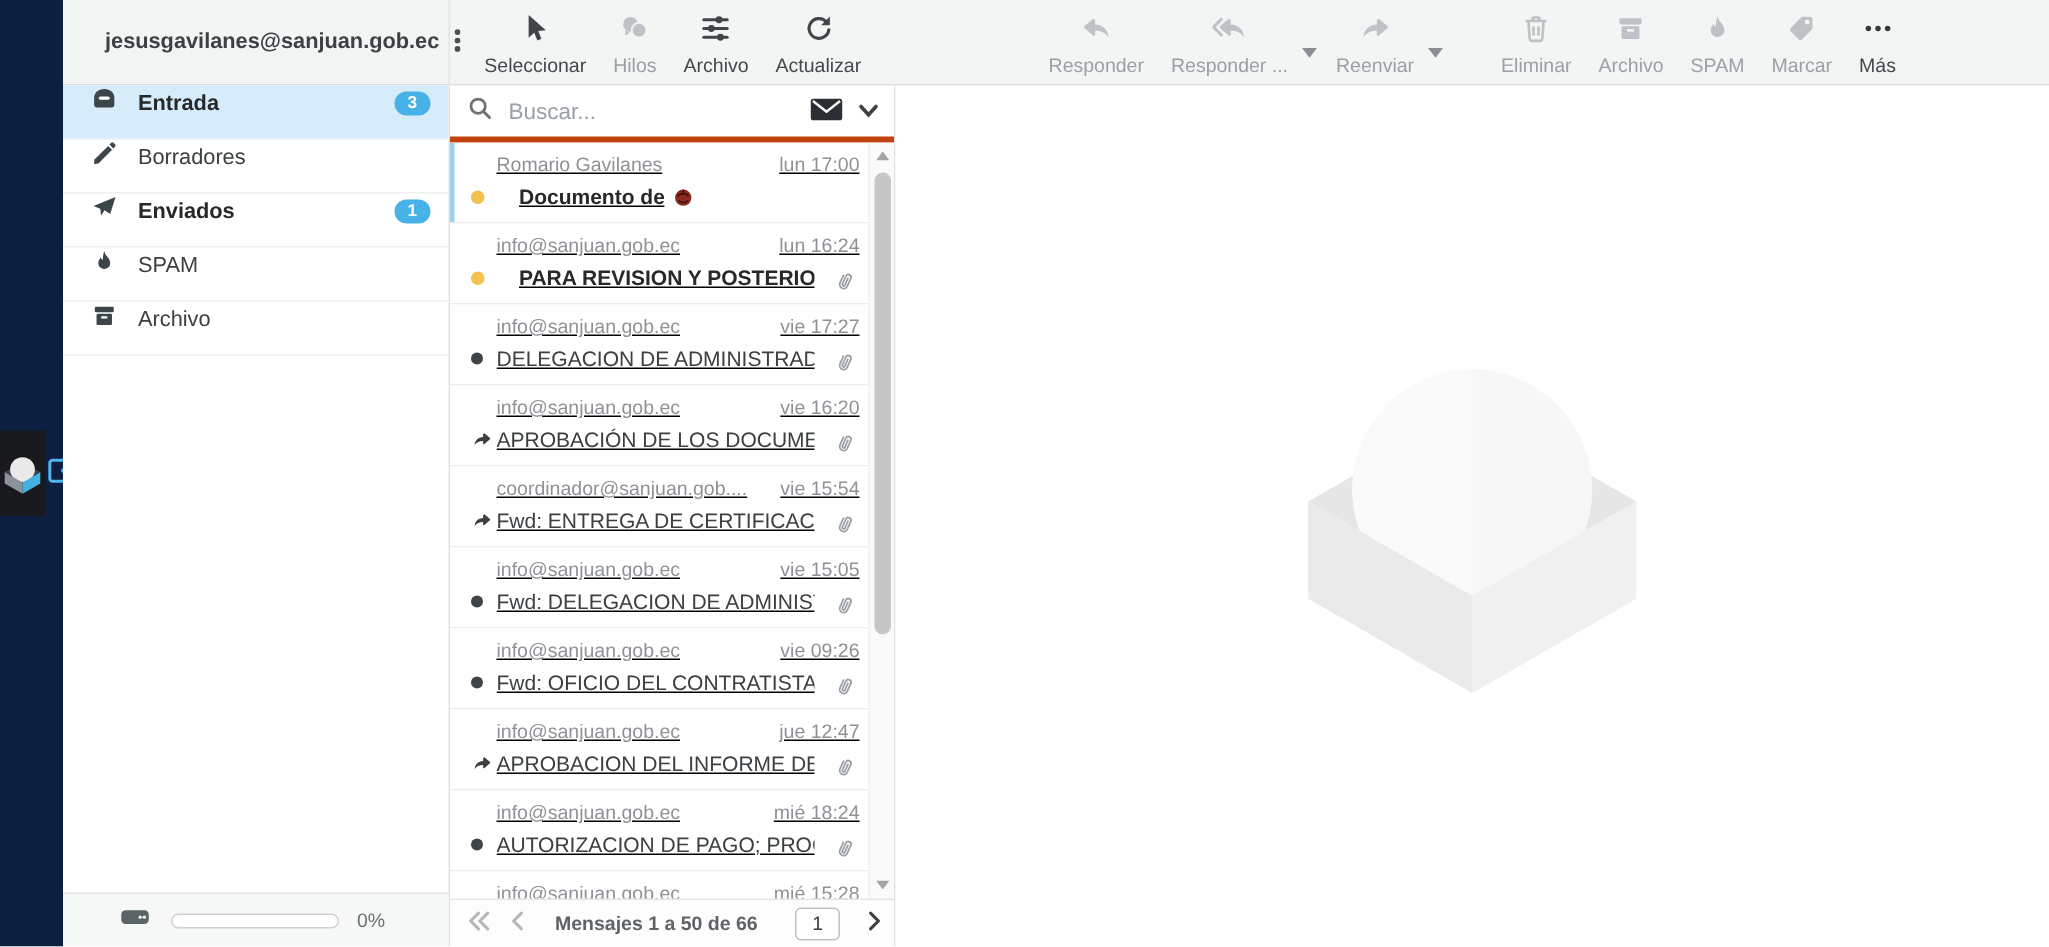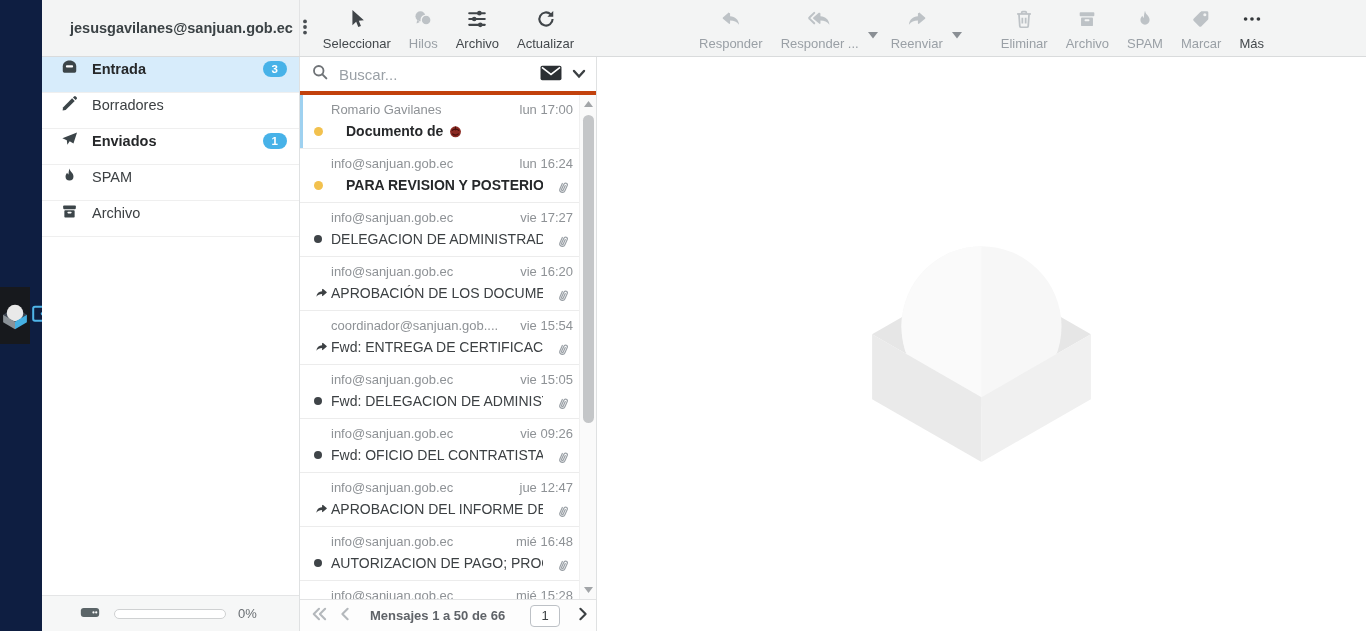--- a/index.html
+++ b/index.html
@@ -44,21 +44,21 @@
   .quota-bar { width:112px; height:10px; border:1px solid #cfd1d2; border-radius:6px; background:#fff; }
   .quota-text { font-size:13px; color:#6a6f73; }
 
   
   .listcol { width:297px; flex:none; display:flex; flex-direction:column; background:#fff; border-right:1px solid #dfe1e2; }
   .searchbar { height:38px; flex:none; display:flex; align-items:center; gap:9px; padding:0 10px; border-bottom:4px solid #c2410c; }
   .search-input { flex:1; border:0; outline:none; font-size:15px; color:#3c4043; font-family:"Liberation Sans",sans-serif; background:transparent; min-width:0; }
   .search-input::placeholder { color:#9aa0a6; }
   .msglist { flex:1; position:relative; overflow:hidden; }
   .rows { margin-right:17px; }
-  .msg { height:54px; padding:7px 6px 0 14px; border-bottom:1px solid #ececec; position:relative; cursor:pointer; background:#fff; }
+  .msg { height:54px; padding:7px 6px 0 14px; border-bottom:1px solid #ececec; position:relative; cursor:pointer; background:#fff;text-decoration:underline; }
   .msg.focused { box-shadow: inset 3px 0 0 #9ed1f0; }
   .l1 { display:flex; justify-content:space-between; font-size:13px; color:#8e9296; padding-left:17px; }
   .l2 { display:flex; align-items:center; margin-top:6px; font-size:14px; color:#3c4043; }
   .st { width:17px; flex:none; display:flex; align-items:center; }
   .dot-y { width:9px; height:9px; border-radius:50%; background:#f2c14e; }
   .dot-d { width:8px; height:8px; border-radius:50%; background:#3f4448; }
   .subj { white-space:nowrap; overflow:hidden; max-width:212px; }
   .msg.unread .subj { font-weight:bold; color:#26282a;padding-left:15px; }
   .clip { position:absolute; right:8px; top:31px; }
   .emoji { margin-left:5px; display:flex; }
@@ -488,21 +488,21 @@
                 <span class="subj">APROBACION DEL INFORME DE ...</span>
               </div>
               <span class="clip"><svg width="16" height="17" viewBox="0 0 24 24" style="transform:rotate(24deg)">
                 <path d="M8 5.5V14a4 4 0 0 0 8 0V5.5a2.7 2.7 0 0 0-5.4 0V14a1.35 1.35 0 0 0 2.7 0V6.5" fill="none" stroke="#9aa0a6" stroke-width="1.8" stroke-linecap="round"></path>
               </svg></span>
             </div>
 
             <div class="msg">
               <div class="l1">
                   <span class="from">info@sanjuan.gob.ec</span>
-                  <span class="date">mié 16:48</span>
+                  <span class="date">mié 18:24</span>
                 </div>
               <div class="l2">
                 <span class="st">
                     <span class="dot-d"></span>
                   </span>
                 <span class="subj">AUTORIZACION DE PAGO; PROCE...</span>
               </div>
               <span class="clip"><svg width="16" height="17" viewBox="0 0 24 24" style="transform:rotate(24deg)">
                 <path d="M8 5.5V14a4 4 0 0 0 8 0V5.5a2.7 2.7 0 0 0-5.4 0V14a1.35 1.35 0 0 0 2.7 0V6.5" fill="none" stroke="#9aa0a6" stroke-width="1.8" stroke-linecap="round"></path>
               </svg></span>

